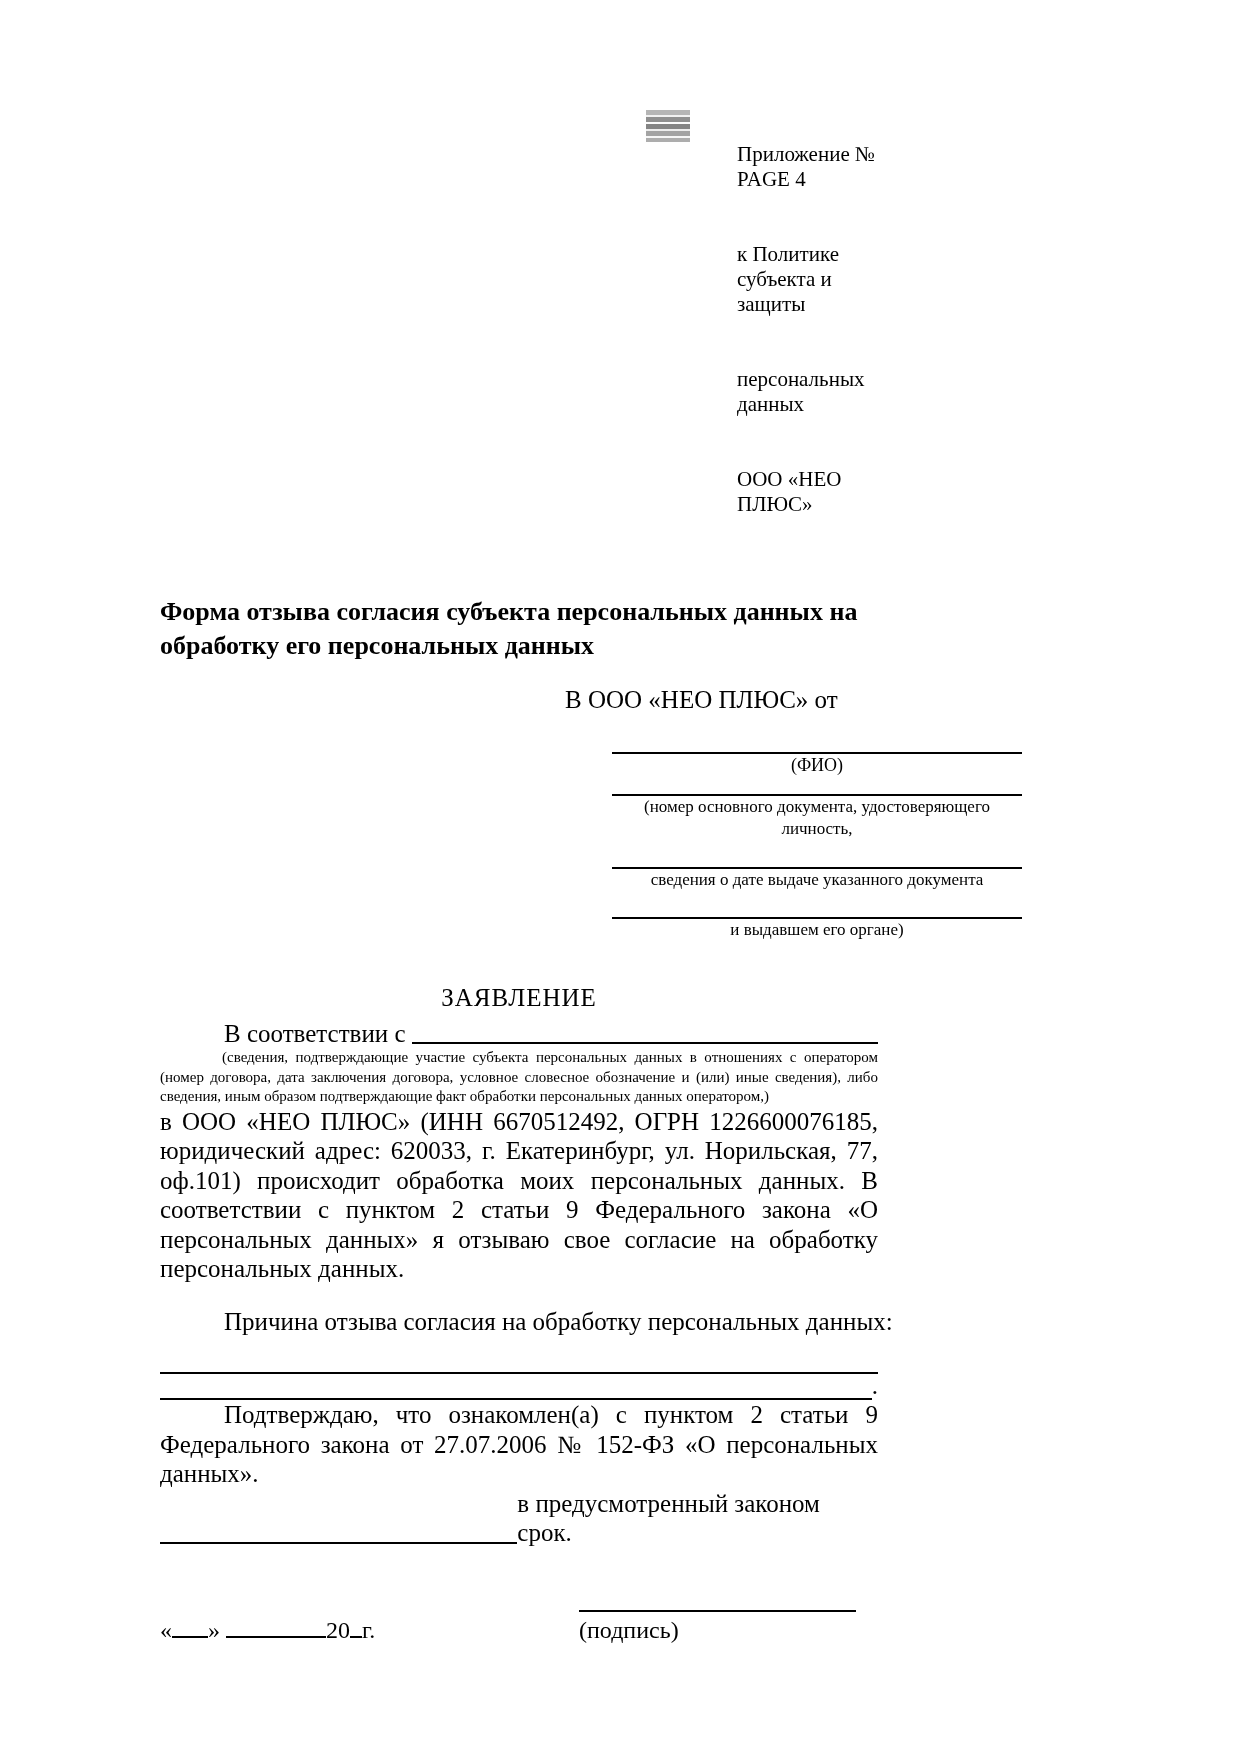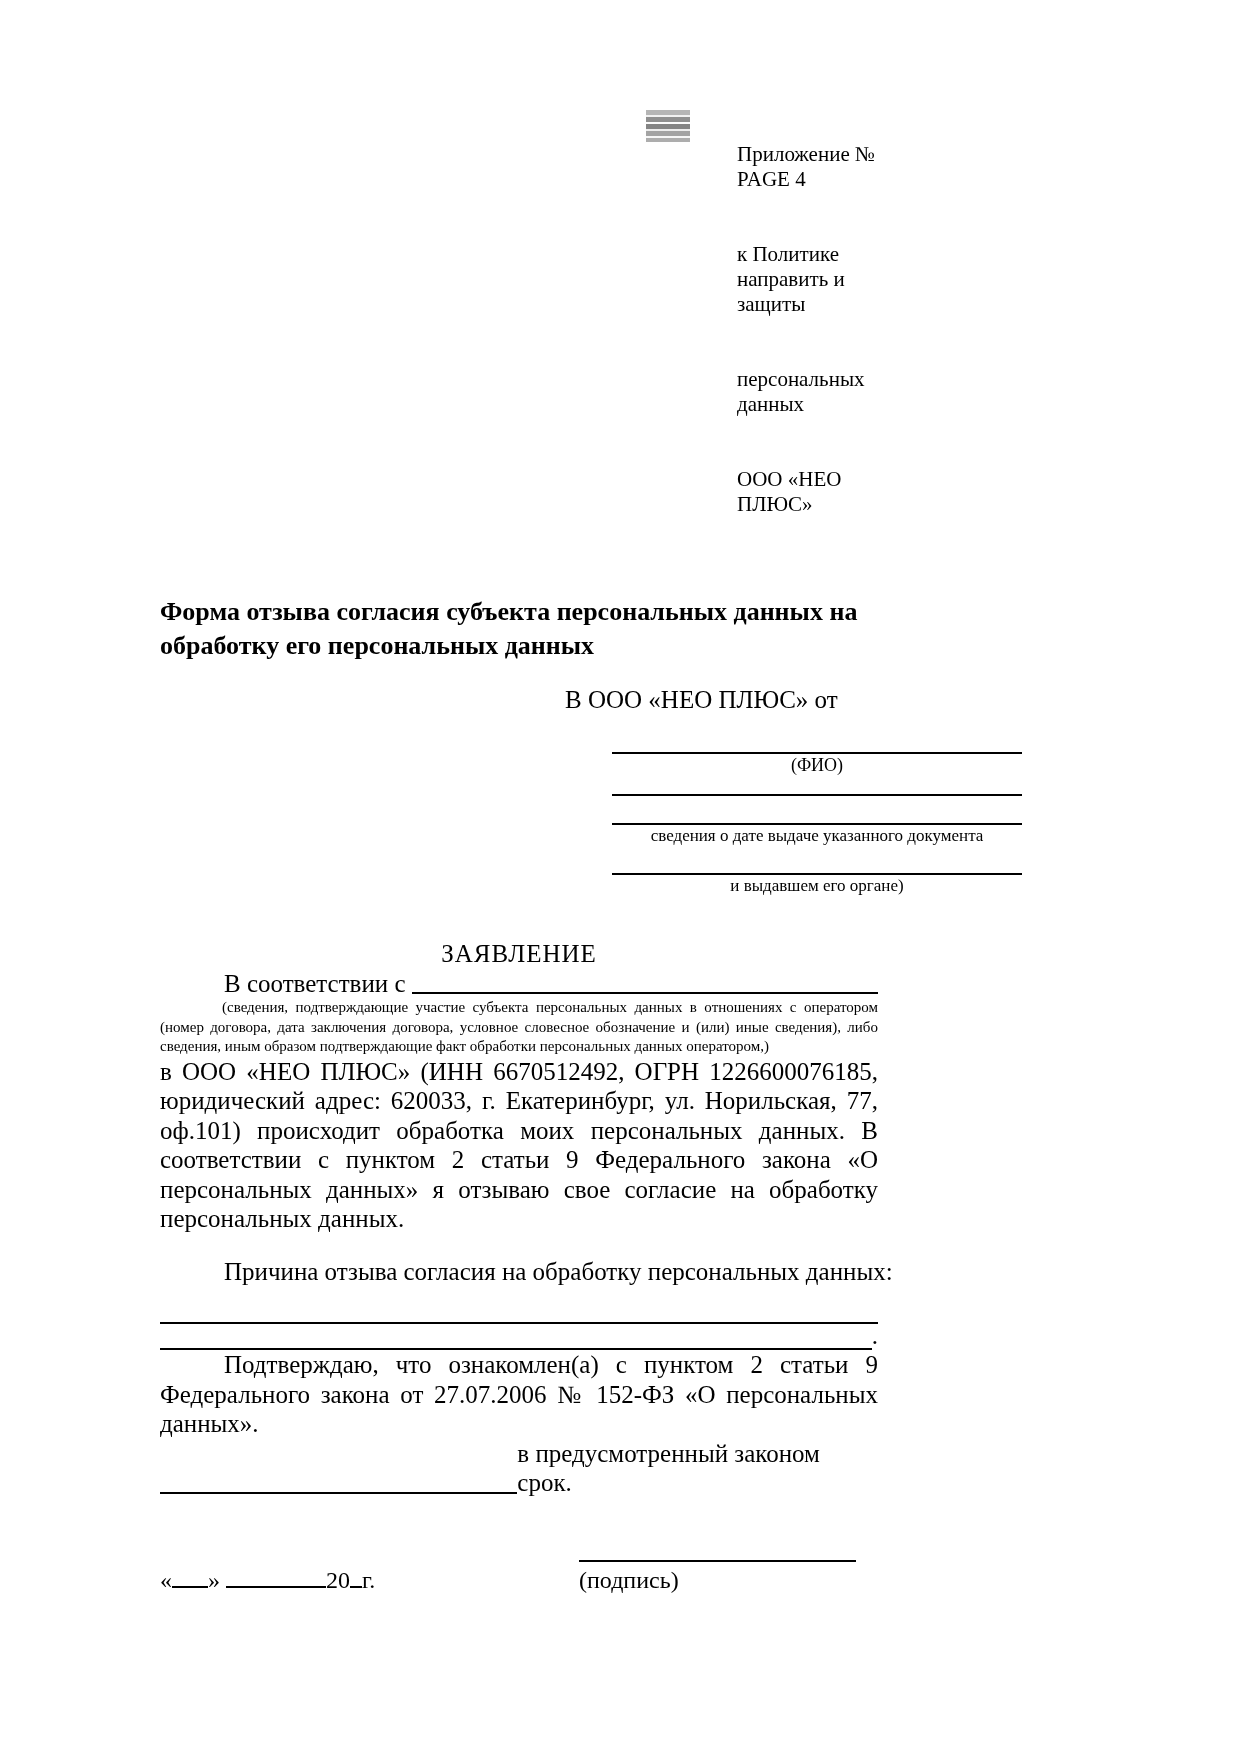--- a/index.html
+++ b/index.html
@@ -30,21 +30,21 @@
   .addressee-intro { margin-top: 22px; margin-left: 405px; }
   .fields { margin-left: 452px; width: 410px; }
   .blank { border-bottom: 2px solid #000; }
   .bh1 { height: 40px; } .bh2 { height: 20px; } .bh3 { height: 29px; } .bh4 { height: 28px; }
   .caption { font-size: 18px; line-height: 22px; text-align: center; }
   .caption-sm { font-size: 17px; }
 
   
   .statement-heading { margin-top: 42px; text-align: center; letter-spacing: 1px; }
   .flex-line { display: flex; align-items: stretch; }
-  .intro-line { padding-left: 64px; }
+  .intro-line { margin-top: 6px; padding-left: 64px; }
   .nowrap { white-space: nowrap; }
   .fill { flex: 1; border-bottom: 2px solid #000; margin-bottom: 4px; margin-left: 6px; }
   .fine-print { font-size: 15px; line-height: 1.3; text-align: justify; text-indent: 62px; }
   .body-para { text-align: justify; }
   .reason-line { padding-left: 64px; margin-top: 23px; }
   .blank-row1 { height: 38px; border-bottom: 2px solid #000; }
   .blank-row2 { display: flex; align-items: flex-end; height: 26px; }
   .fill-fixed { width: 822px; border-bottom: 2px solid #000; height: 24px; }
   .confirm-para, .reply-para { text-align: justify; text-indent: 64px; }
   .reply-line2 { display: flex; align-items: stretch; }
@@ -67,33 +67,34 @@
 </head>
 <body>
 
 <div class="page">
   <div class="content">
 
     <div class="doc-header">
       <div class="mini-img"></div>
       <div class="annex">
         <div>Приложение №  PAGE 4</div>
-        <div>к Политике направить и защиты</div>
+        <div>к Политике субъекта и защиты</div>
         <div>персональных данных</div>
         <div>ООО «НЕО ПЛЮС»</div>
       </div>
     </div>
 
     <div class="title">Форма отзыва согласия субъекта персональных данных на обработку его персональных данных</div>
 
     <div class="addressee-intro">В ООО «НЕО ПЛЮС» от</div>
     <div class="fields">
       <div class="blank bh1"></div>
       <div class="caption">(ФИО)</div>
       <div class="blank bh2"></div>
+      <div class="caption caption-sm">(номер основного документа, удостоверяющего личность,</div>
       <div class="blank bh3"></div>
       <div class="caption caption-sm">сведения о дате выдаче указанного документа</div>
       <div class="blank bh4"></div>
       <div class="caption caption-sm">и выдавшем его органе)</div>
     </div>
 
     <div class="statement-heading">ЗАЯВЛЕНИЕ</div>
 
     <div class="flex-line intro-line">
       <span class="nowrap">В соответствии с</span>

